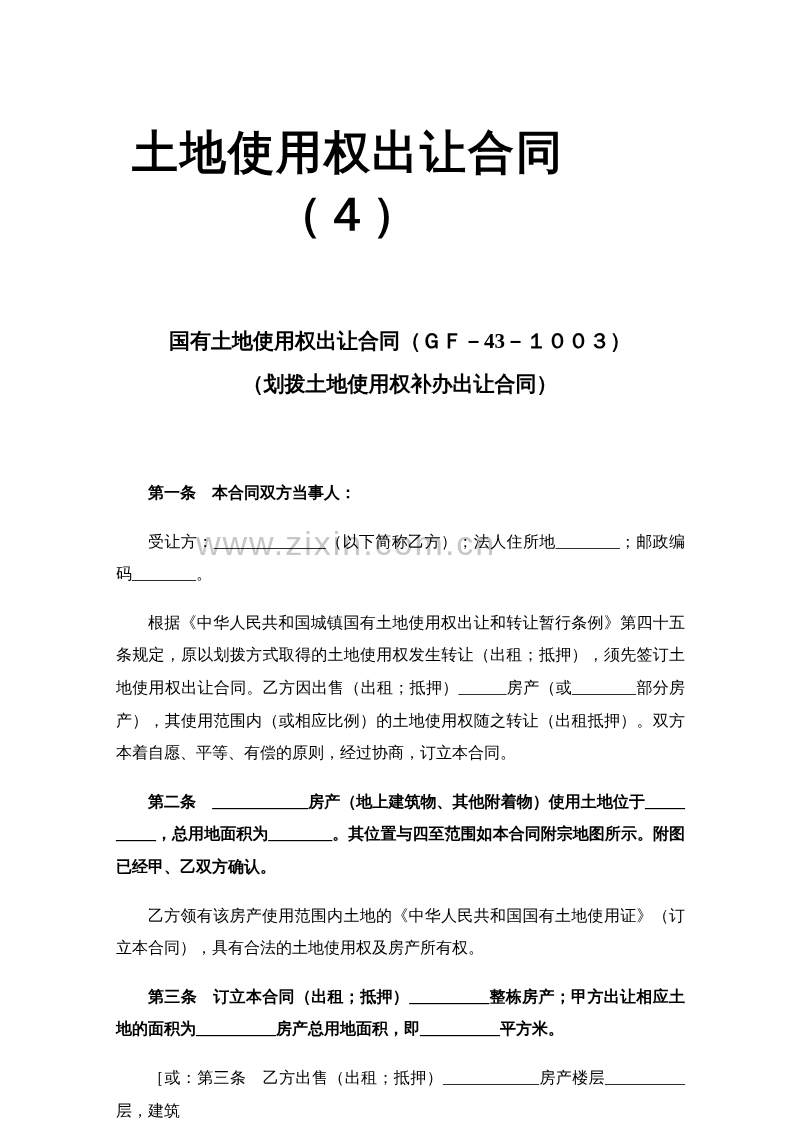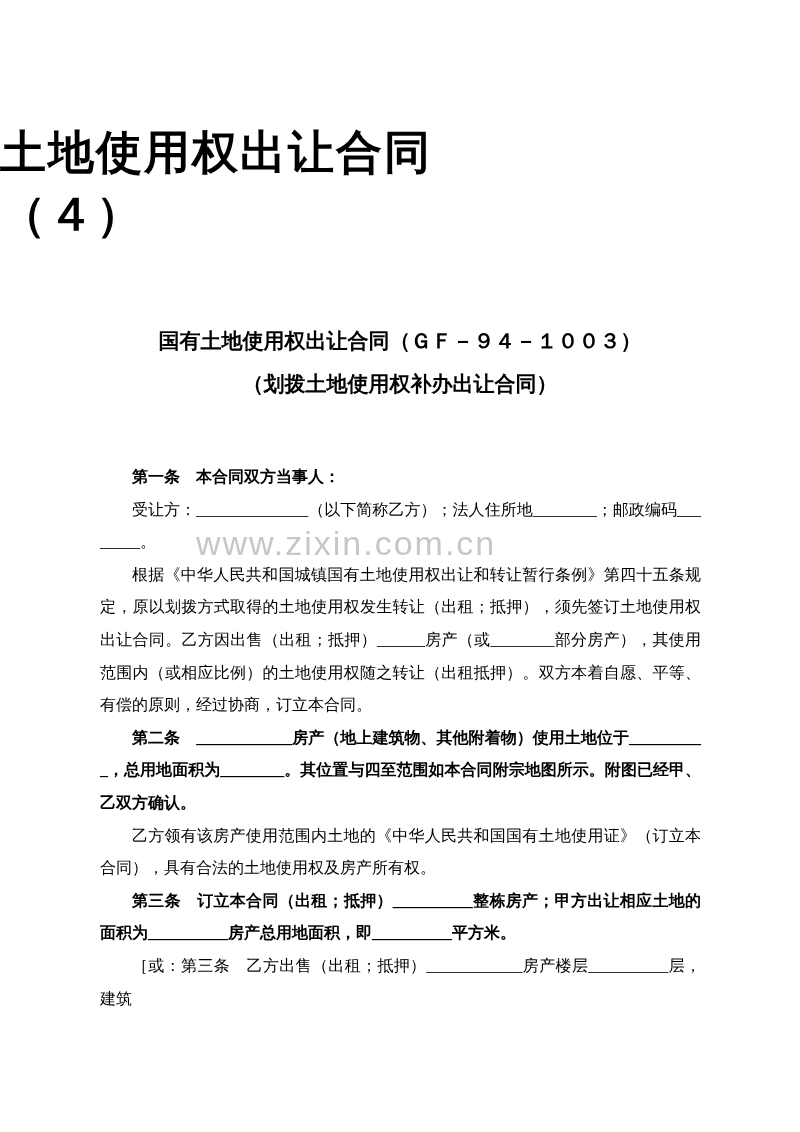--- a/index.html
+++ b/index.html
@@ -29,21 +29,21 @@
     pointer-events: none;
   }
 
   .content { position: absolute; inset: 0; z-index: 2; }
 
   .title-block {
     position: absolute;
     top: 122px;
     left: 0;
     width: 696px;
-    text-align: left;
+    text-align: center;
   }
   .doc-title {
     font-size: 46px;
     font-weight: bold;
     line-height: 62px;
     letter-spacing: 2px;
   }
 
   .subtitle-block {
     position: absolute;
@@ -58,21 +58,21 @@
     line-height: 43px;
   }
 
   .body-text {
     position: absolute;
     top: 461px;
     left: 100px;
     width: 601px;
   }
   .para {
-    margin: 0;
+    margin: 16px;
     font-size: 16px;
     line-height: 32.6px;
     text-align: justify;
     text-indent: 2em;
     word-break: break-all;
   }
   .para.bold { font-weight: bold; }
 </style>
 </head>
 <body>
@@ -82,21 +82,21 @@
   <div class="watermark">www.zixin.com.cn</div>
 
   <div class="content">
 
     <div class="title-block">
       <div class="doc-title">土地使用权出让合同</div>
       <div class="doc-title">（４）</div>
     </div>
 
     <div class="subtitle-block">
-      <div class="subtitle">国有土地使用权出让合同（ＧＦ－９４－１００３）</div>
+      <div class="subtitle">国有土地使用权出让合同（ＧＦ－43－１００３）</div>
       <div class="subtitle">（划拨土地使用权补办出让合同）</div>
     </div>
 
     <div class="body-text">
       <p class="para bold">第一条　本合同双方当事人：</p>
       <p class="para">受让方：______________（以下简称乙方）；法人住所地________；邮政编码________。</p>
       <p class="para">根据《中华人民共和国城镇国有土地使用权出让和转让暂行条例》第四十五条规定，原以划拨方式取得的土地使用权发生转让（出租；抵押），须先签订土地使用权出让合同。乙方因出售（出租；抵押）______房产（或________部分房产），其使用范围内（或相应比例）的土地使用权随之转让（出租抵押）。双方本着自愿、平等、有偿的原则，经过协商，订立本合同。</p>
       <p class="para bold">第二条　____________房产（地上建筑物、其他附着物）使用土地位于__________，总用地面积为________。其位置与四至范围如本合同附宗地图所示。附图已经甲、乙双方确认。</p>
       <p class="para">乙方领有该房产使用范围内土地的《中华人民共和国国有土地使用证》（订立本合同），具有合法的土地使用权及房产所有权。</p>
       <p class="para bold">第三条　订立本合同（出租；抵押）__________整栋房产；甲方出让相应土地的面积为__________房产总用地面积，即__________平方米。</p>

